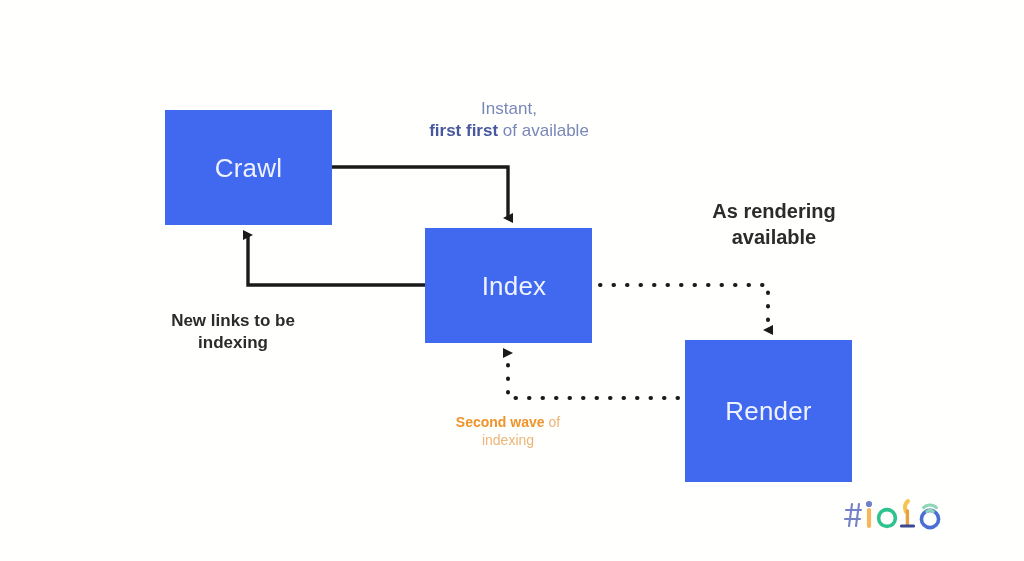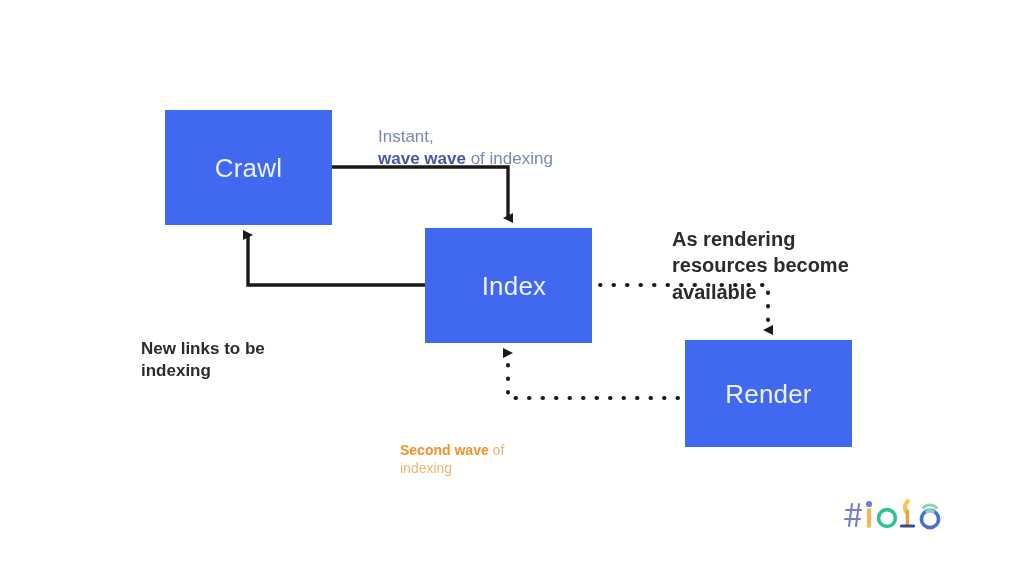--- a/index.html
+++ b/index.html
@@ -29,41 +29,40 @@
     color: #eef2ff;
     font-size: 26px;
     font-weight: 400;
     letter-spacing: 0.2px;
     line-height: 1;
     z-index: 3;
   }
 
   #node-crawl  { left: 165px; top: 110px; width: 167px; height: 115px; }
   #node-index  { left: 425px; top: 228px; width: 167px; height: 115px; padding-left: 11px; }
-  #node-render { left: 685px; top: 340px; width: 167px; height: 107px; }
+  #node-render { left: 685px; top: 340px; width: 167px; height: 142px; }
 
   
   #connectors {
     position: absolute;
     left: 0;
     top: 0;
     width: 1024px;
     height: 561px;
     z-index: 2;
     pointer-events: none;
   }
 
   
   .label {
     position: absolute;
-    text-align: left;
+    text-align: center;
     line-height: 1.32;
     z-index: 4;
     white-space: nowrap;
-    margin-top: 28px;
   }
 
   #label-first-wave {
     left: 378px;
     top: 98px;
     width: 262px;
     font-size: 17px;
     color: #7a88b8;
   }
   #label-first-wave .strong {
@@ -150,36 +149,35 @@
   <div class="node" id="node-index">
     <span>Index</span>
   </div>
 
   <div class="node" id="node-render">
     <span>Render</span>
   </div>
 
   <div class="label" id="label-first-wave">
     <div>Instant,</div>
-    <div><span class="strong">wave wave</span><span> of indexing</span></div>
+    <div><span class="strong">first first</span><span> of available</span></div>
   </div>
 
   <div class="label" id="label-second-wave">
     <div><span class="strong">Second wave</span><span> of</span></div>
     <div>indexing</div>
   </div>
 
   <div class="label" id="label-new-links">
     <div>New links to be</div>
     <div>indexing</div>
   </div>
 
   <div class="label" id="label-rendering">
     <div>As rendering</div>
-    <div>resources become</div>
     <div>available</div>
   </div>
 
   <svg id="logo" viewBox="0 0 104 46" xmlns="http://www.w3.org/2000/svg">
 
     <g stroke="#5f6bbd" stroke-width="2.1" stroke-linecap="round" opacity="0.85">
       <line x1="4" y1="20" x2="19" y2="20"></line>
       <line x1="3" y1="29" x2="18" y2="29"></line>
       <line x1="10" y1="14" x2="7" y2="36"></line>
       <line x1="17" y1="14" x2="14" y2="36"></line>

